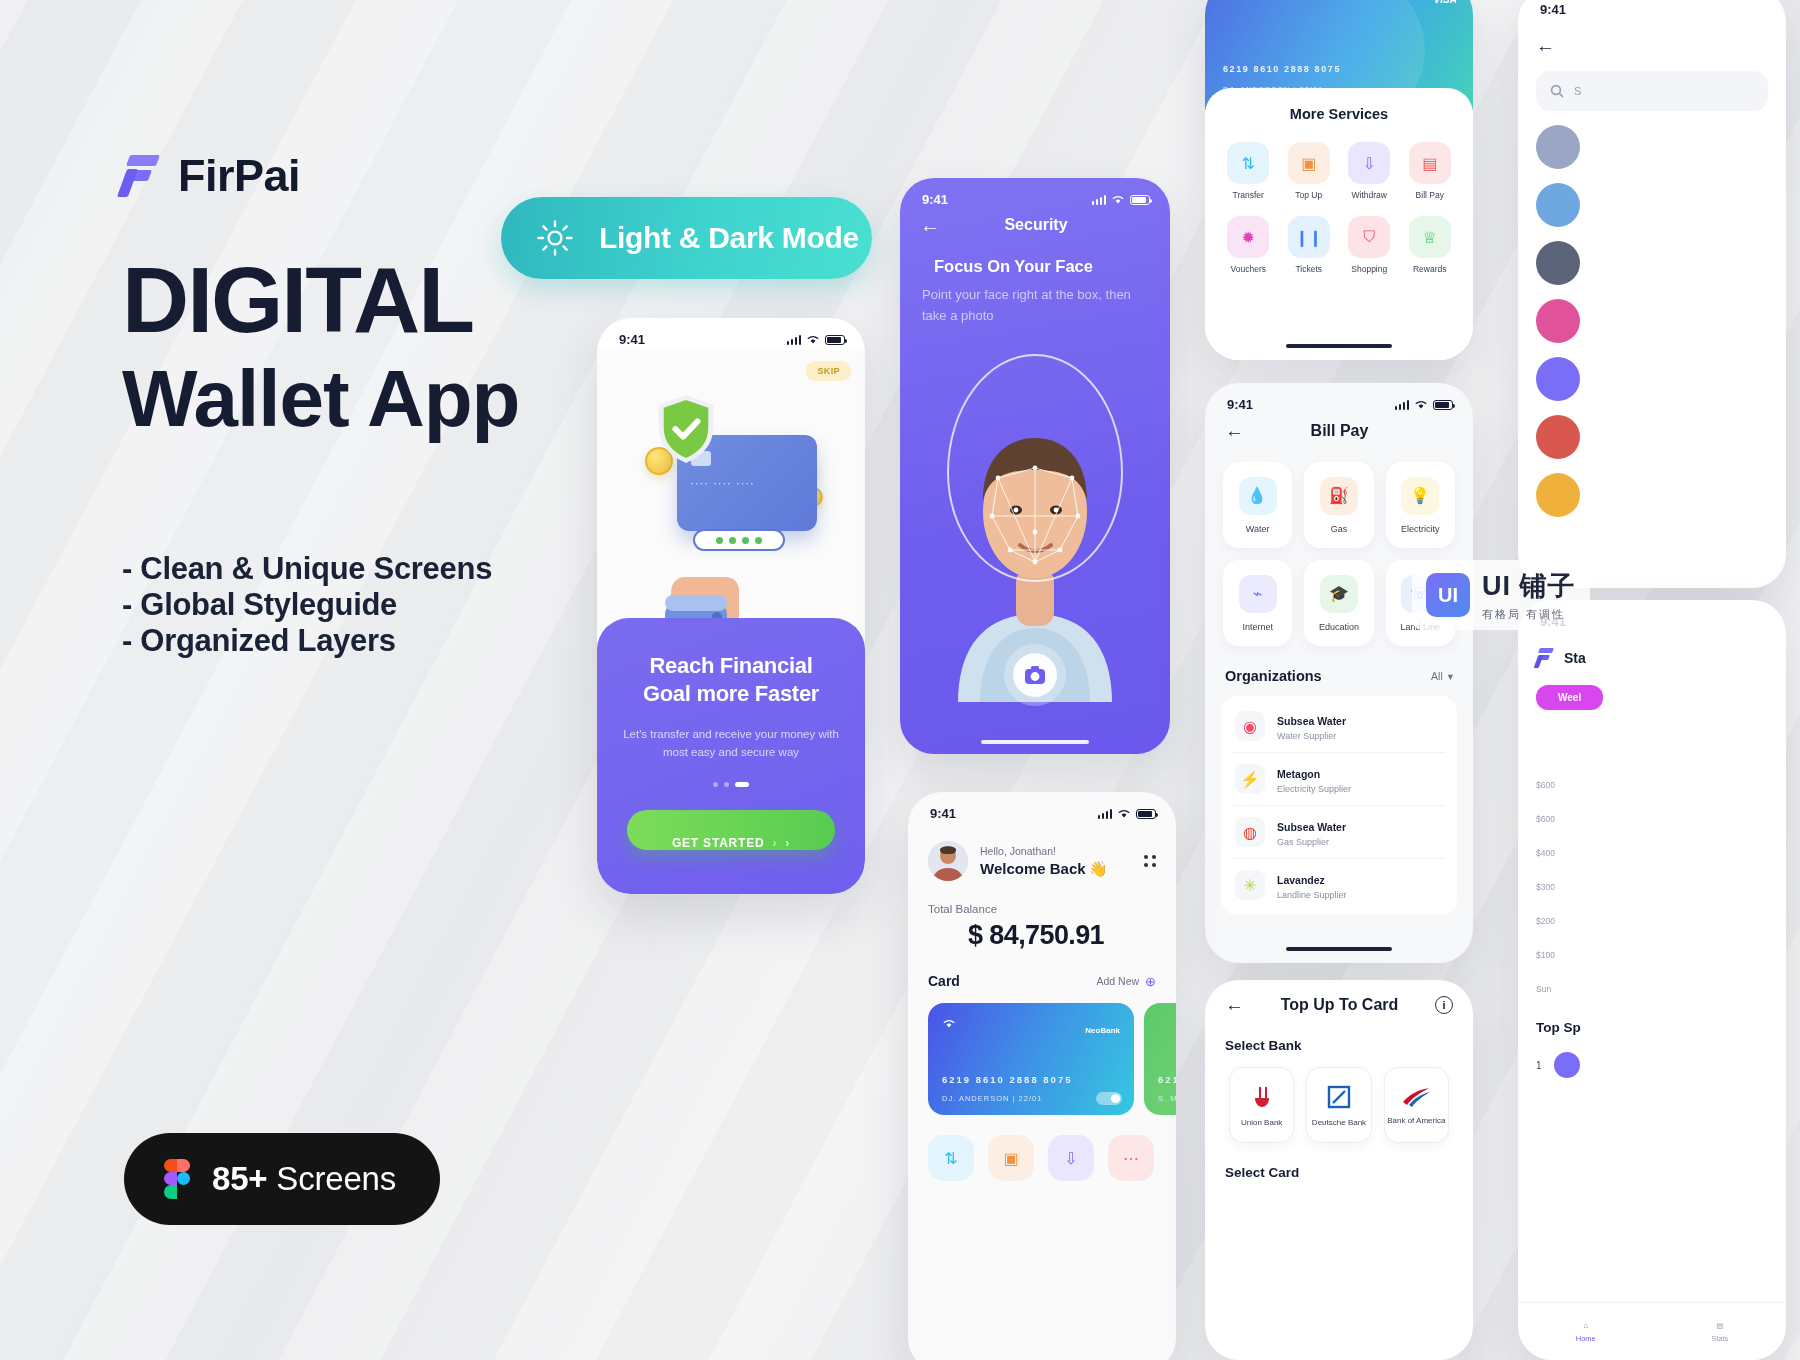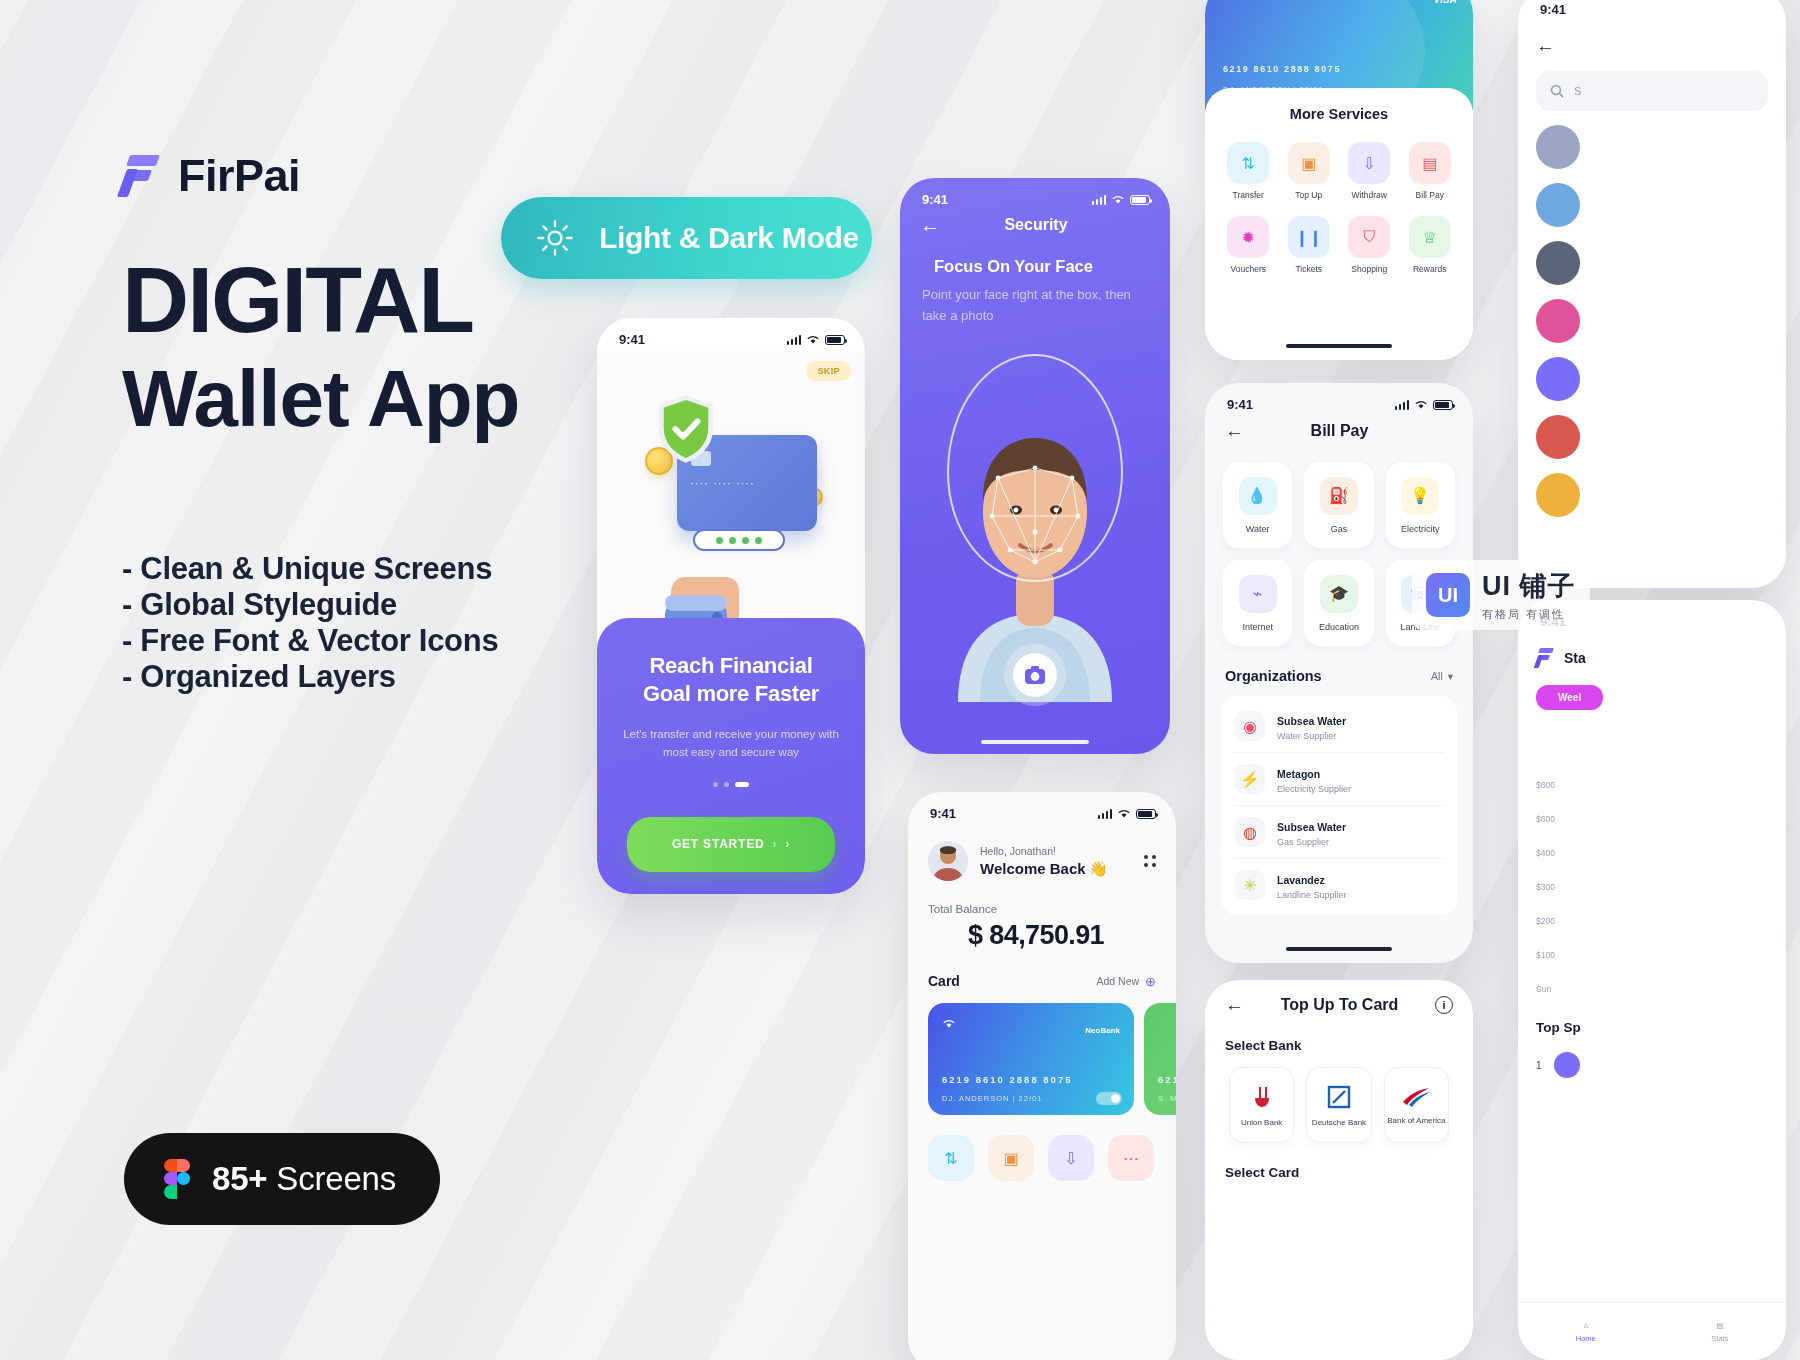--- a/index.html
+++ b/index.html
@@ -113,23 +113,23 @@
     position:absolute; left:0; right:0; bottom:0; height:276px;
     background:linear-gradient(160deg,#7a6cf0 0%,#6f5fee 100%);
     border-radius:32px; padding:34px 26px 0; text-align:center; color:#fff;
   }
   .ob-title { font-size:22px; font-weight:700; line-height:1.25; letter-spacing:-.3px;}
   .ob-desc { margin-top:18px; font-size:11.5px; line-height:1.6; color:#ddd8fb; }
   .dots { margin-top:20px; display:flex; justify-content:center; gap:6px;}
   .dots i{width:5px;height:5px;border-radius:50%;background:#b3aaf7;display:block;}
   .dots i.on{width:14px;background:#fff;border-radius:3px;}
   .ob-btn {
-    margin:30px auto 0; width:208px; height:55px; border-radius:24px;
+    margin:23px auto 0; width:208px; height:40px; border-radius:24px;
     background:linear-gradient(90deg,#7ddc5a,#57cc51);
-    display:flex; align-items:center; justify-content:center; gap:8px;
+    display:flex; align-items:flex-end; justify-content:center; gap:8px;
     color:#fff; font-size:12px; font-weight:700; letter-spacing:.8px;
     box-shadow:0 8px 16px rgba(80,190,80,.35);
   }
   .chev { opacity:.55; font-size:12px; }
   .chev.s2{opacity:.8;}
 
   
   #phone-security { left:900px; top:178px; width:270px; height:576px;
      background:linear-gradient(170deg,#8073f2 0%,#6f5eee 60%,#6a59ec 100%); }
   .sec-nav { display:flex; align-items:center; padding:4px 20px 0; color:#fff; }
@@ -279,21 +279,20 @@
     </div>
 
     <div class="headline">
       <div class="h-big">DIGITAL</div>
       <div class="h-sub">Wallet App</div>
     </div>
 
     <div class="bullets">
       <div class="bullet">- Clean &amp; Unique Screens</div>
       <div class="bullet">- Global Styleguide</div>
-      <div class="bullet">- Free Font &amp; Vector Icons</div>
       <div class="bullet">- Organized Layers</div>
     </div>
   </div>
 
   <div class="figma-pill">
     <span class="figma-mark">
       <span class="fm1"></span>
         <span class="fm2"></span>
         <span class="fm3"></span>
         <span class="fm4"></span>

